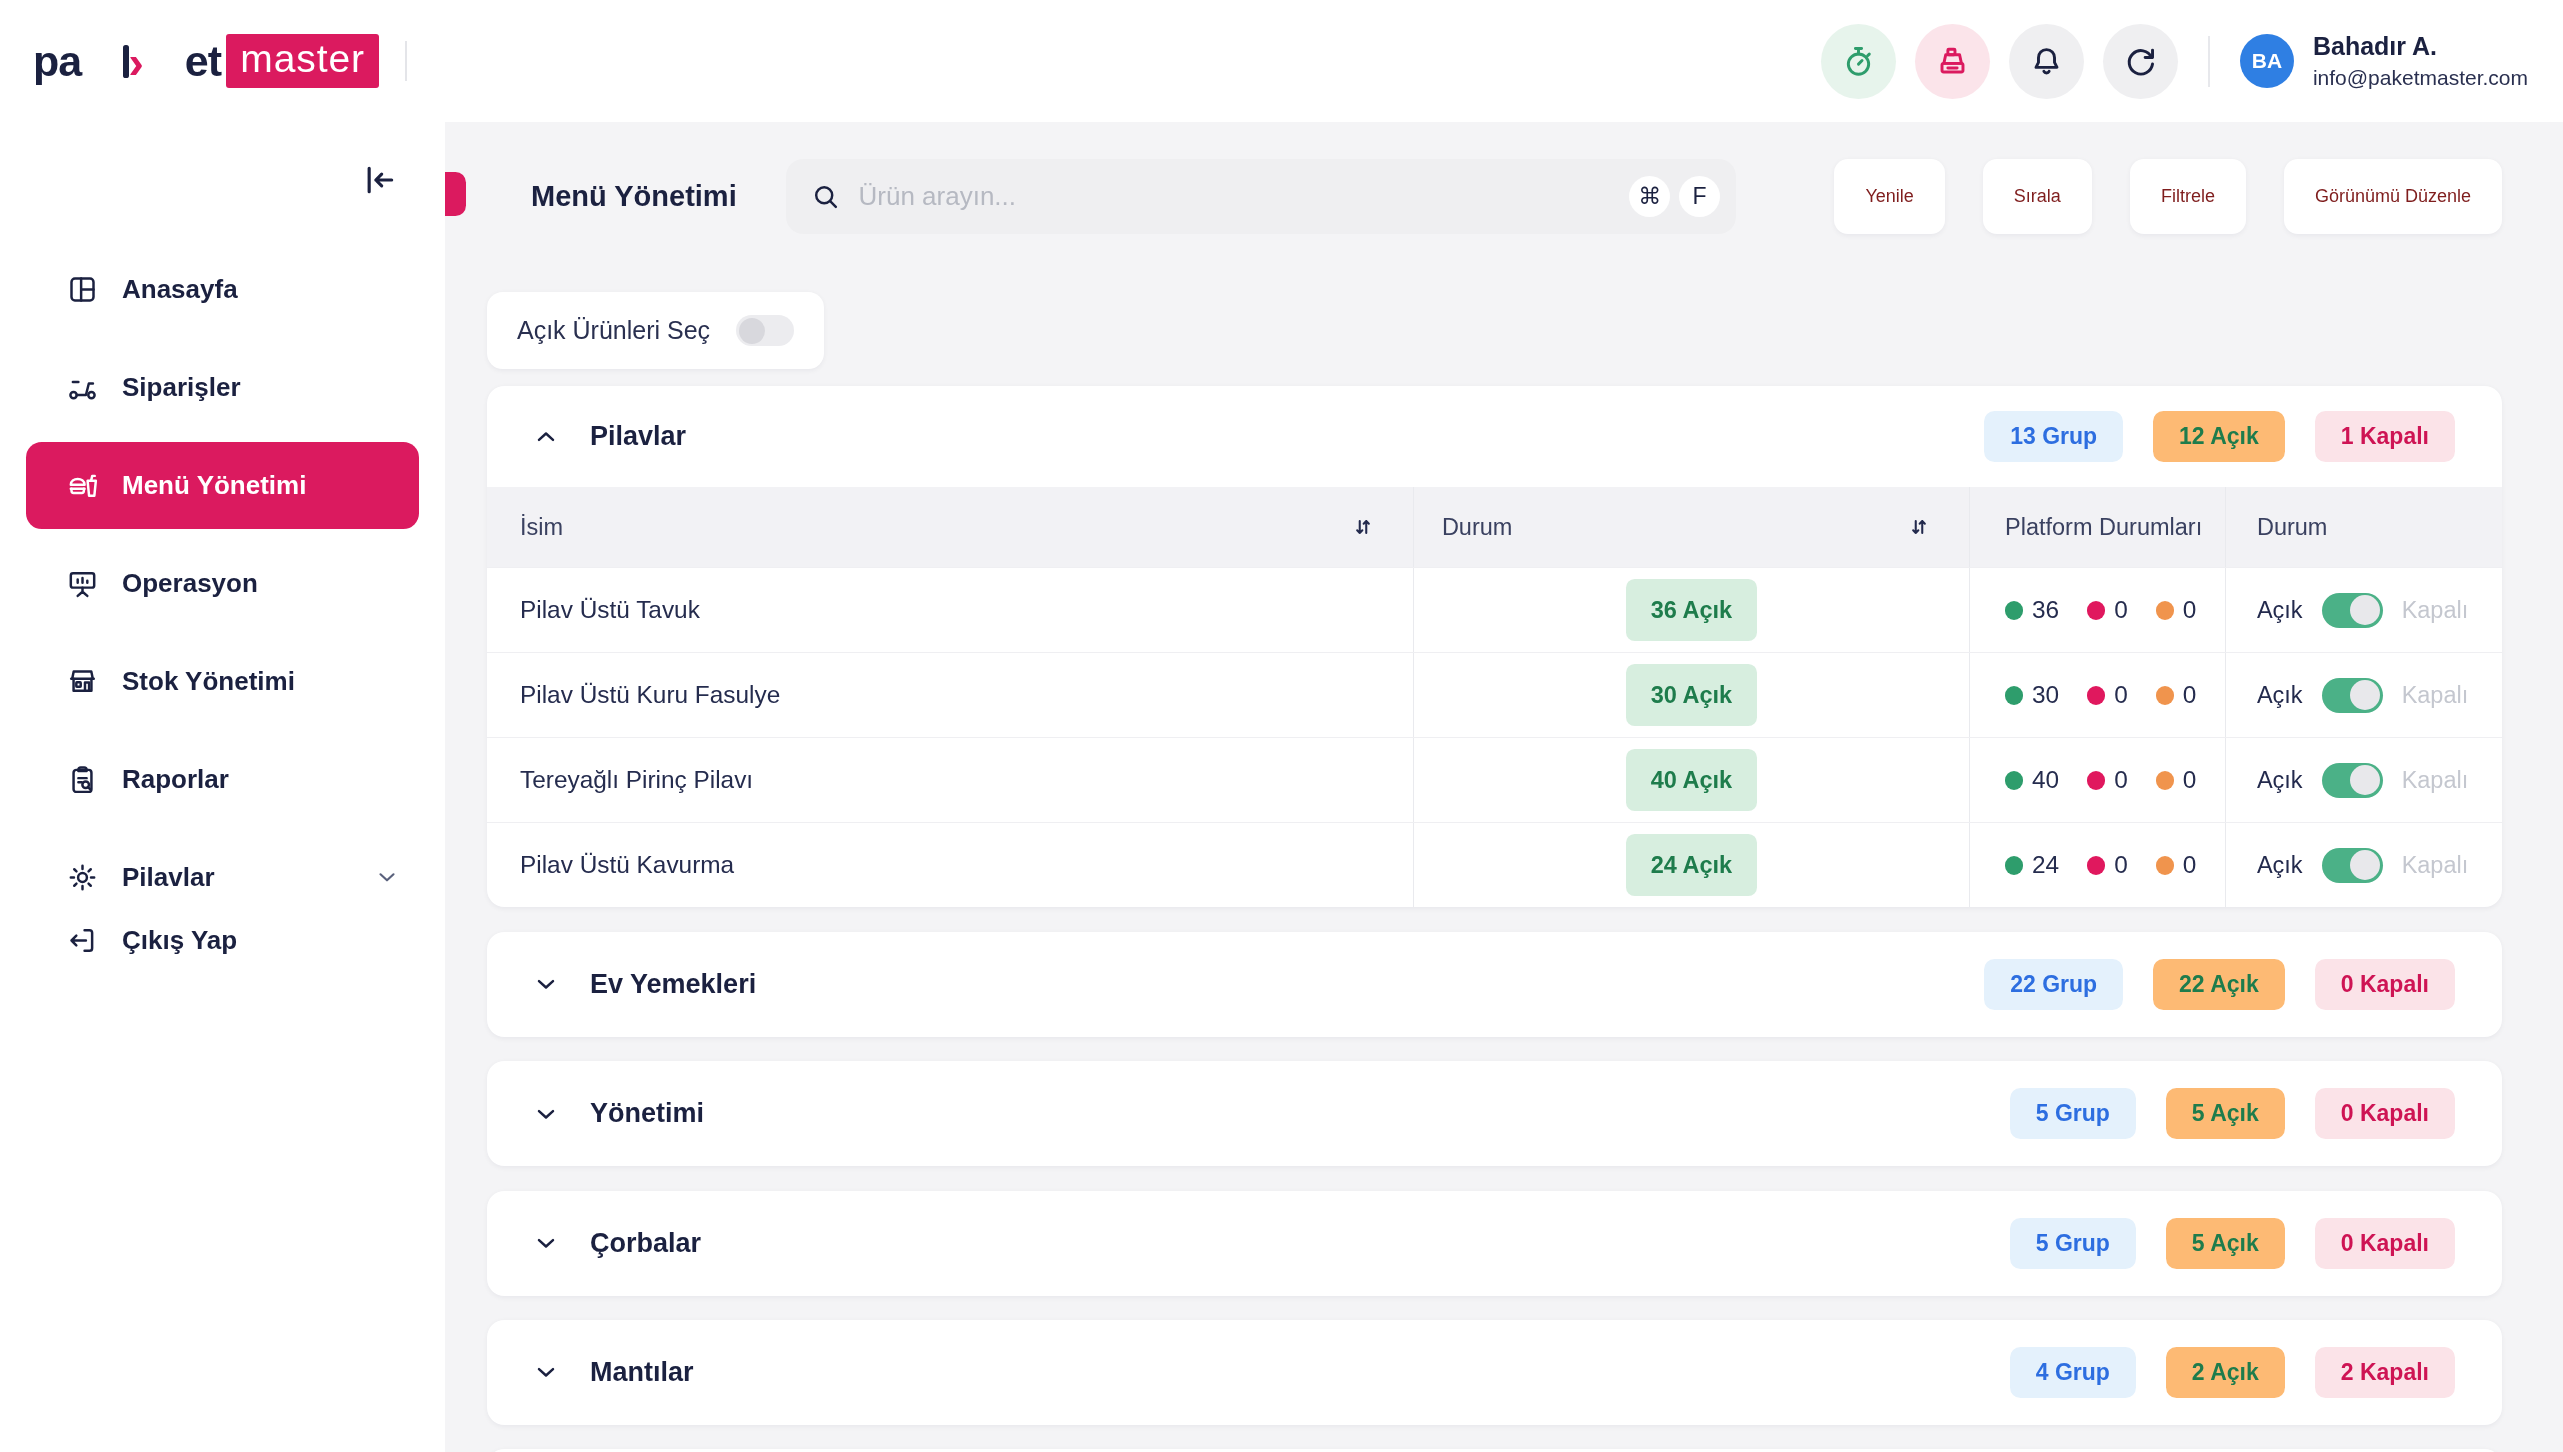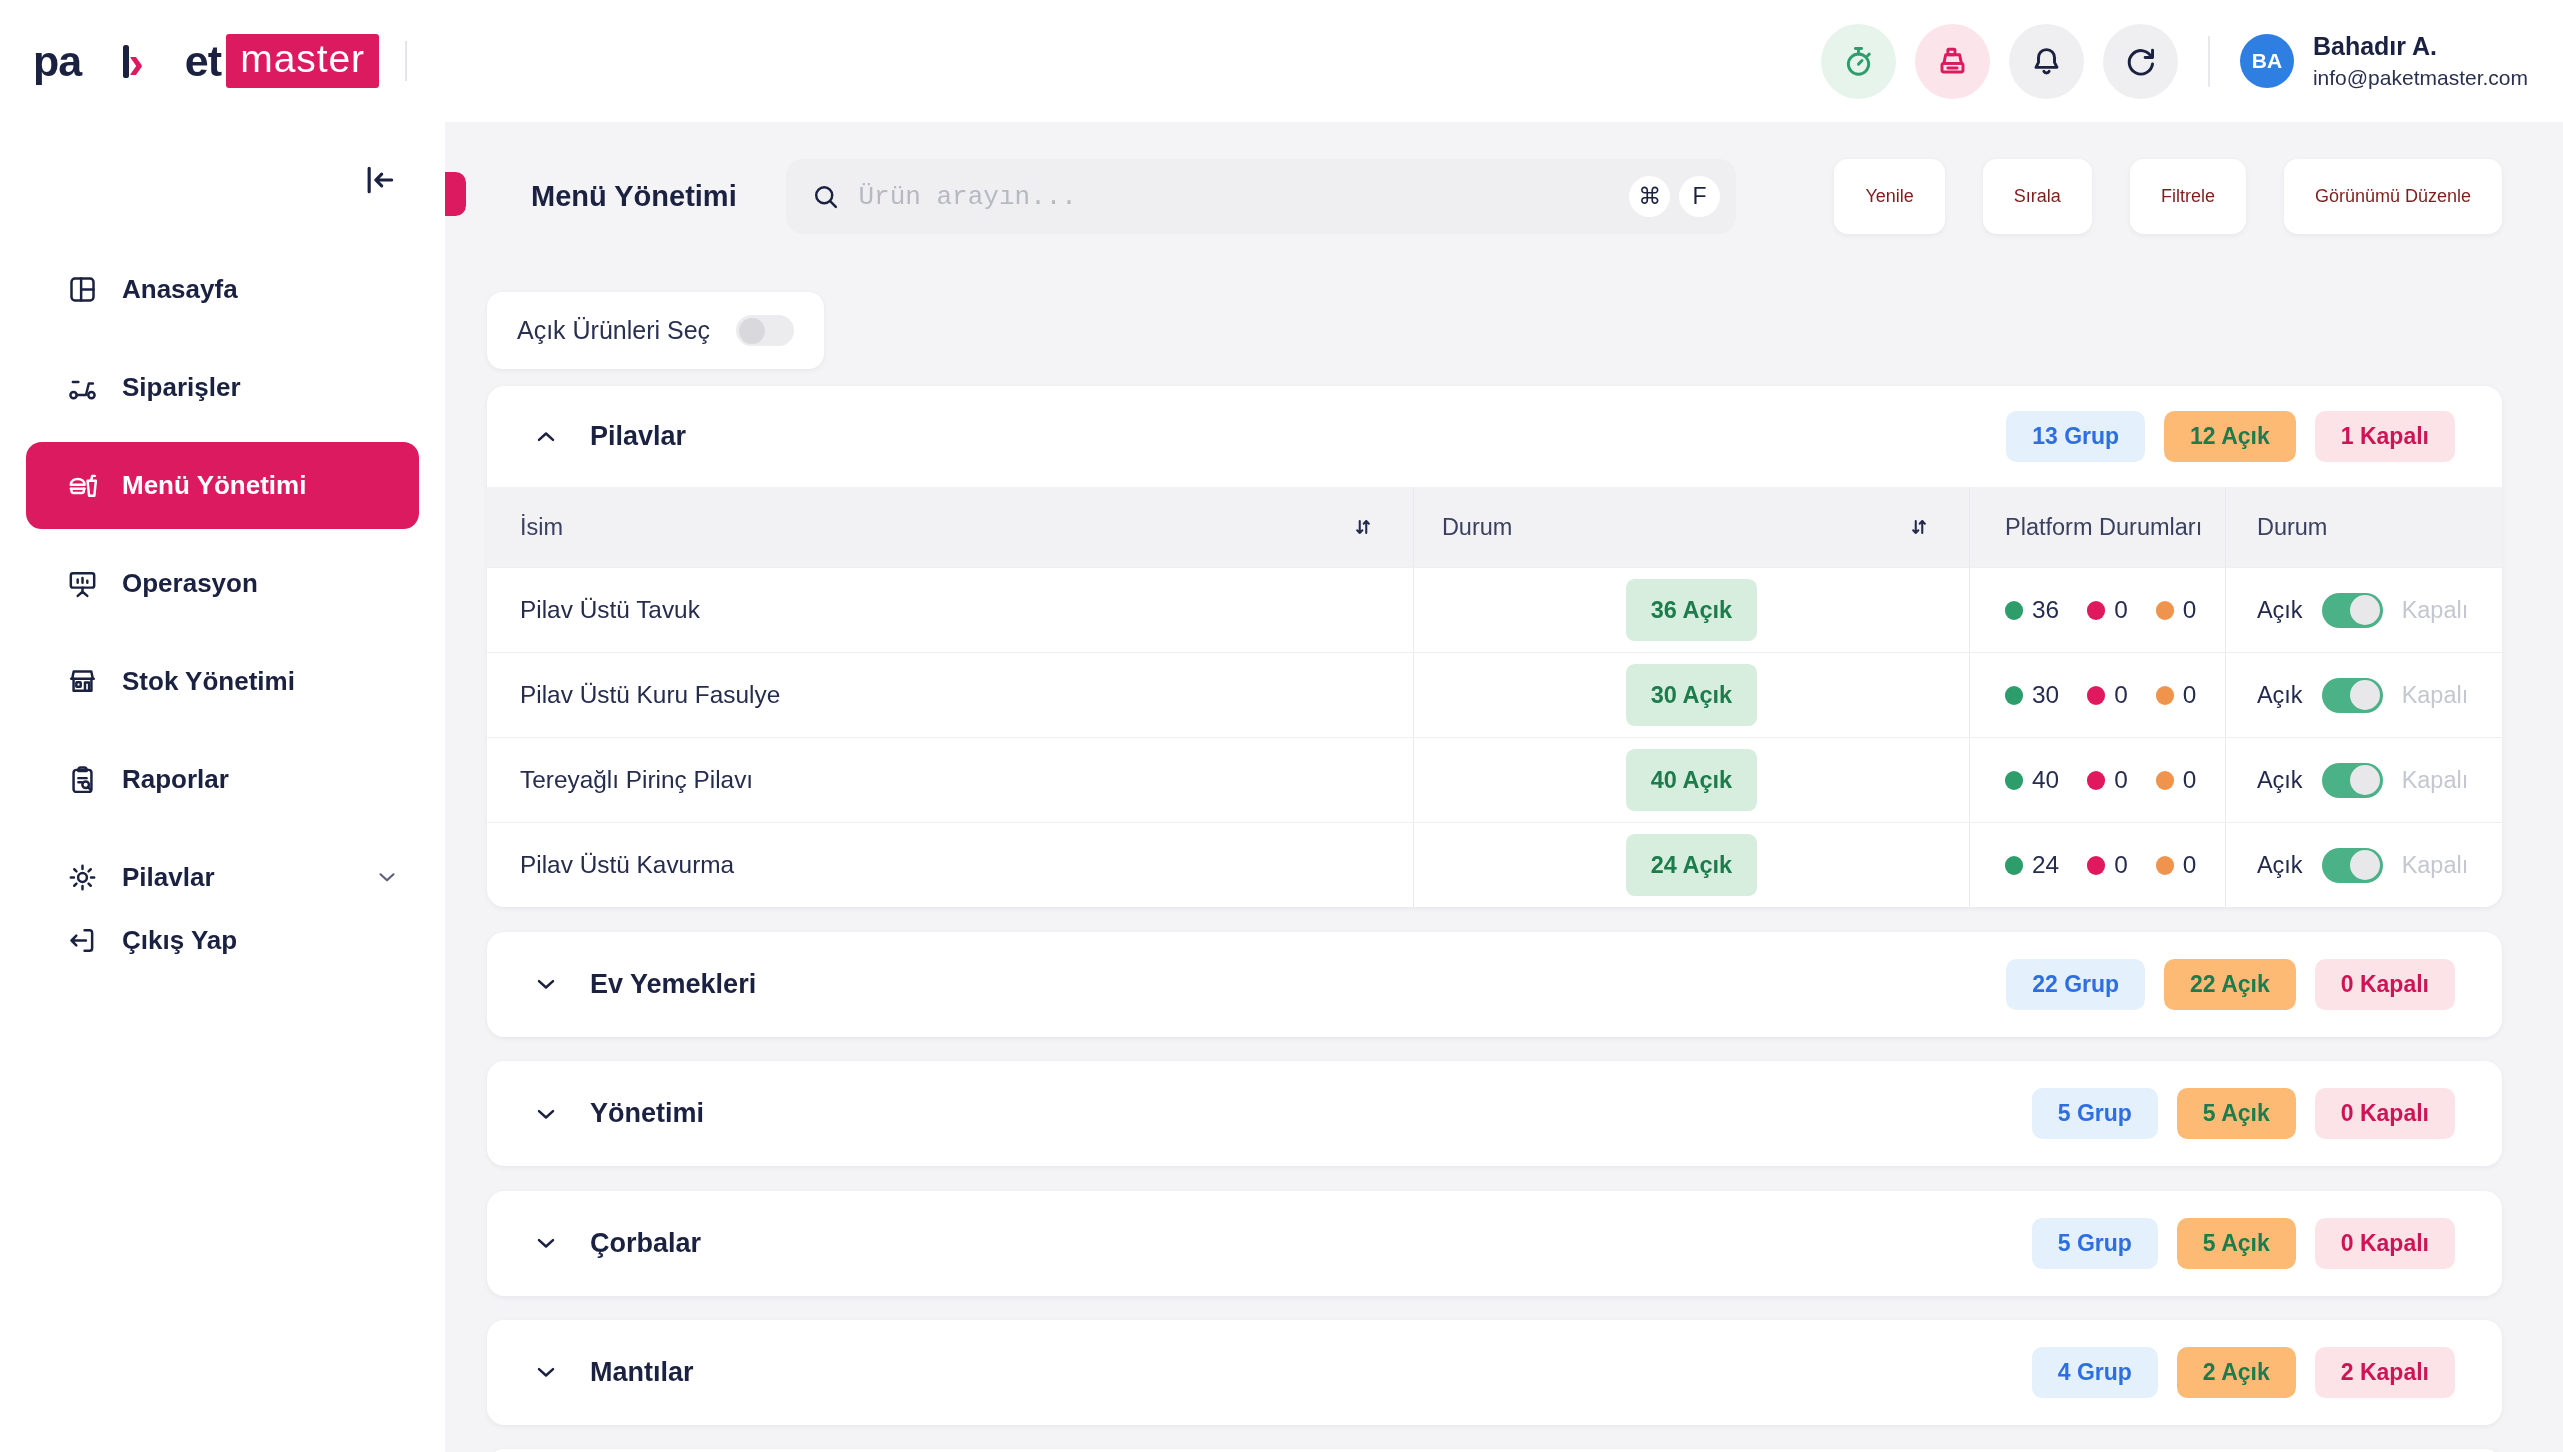--- a/index.html
+++ b/index.html
@@ -41,21 +41,21 @@
   .nav-footer .nav-item { margin-bottom:0; }
   .nav-chevron { margin-left:auto; width:26px; height:26px; color:#5A617C; }
 
   
   .main { flex:1; padding:37px 61px 0 42px; position:relative; }
   .page-tab { position:absolute; left:0; top:50px; width:21px; height:44px; background:#DB1A5F; border-radius:0 10.5px 10.5px 0; }
   .main-header { display:flex; align-items:center; height:75px; }
   .page-title { font-size:29px; font-weight:800; color:#1B2140; margin-left:44px; white-space:nowrap; }
   .search { flex:1; max-width:950px; margin:0 54px 0 49px; height:75px; background:#EFEFF1; border-radius:17.4px; display:flex; align-items:center; padding:0 15.7px 0 24.4px; }
   .search-icon { width:31px; height:31px; color:#1B2140; flex-shrink:0; }
-  .search input { flex:1; border:none; outline:none; background:transparent; font-family:Liberation Mono, monospace; font-size:26px; color:#1B2140; margin-left:17.4px; min-width:0; }
+  .search input { flex:1; border:none; outline:none; background:transparent; font-family:Liberation Sans, sans-serif; font-size:26px; color:#1B2140; margin-left:17.4px; min-width:0; }
   .search input::placeholder { color:#B6B9C2; }
   .key-chip { width:41px; height:41px; border-radius:50%; background:#fff; display:flex; align-items:center; justify-content:center; font-size:23px; color:#1B2140; margin-left:8.7px; }
   .hdr-buttons { display:flex; gap:38px; margin-left:auto; }
   .hdr-btn { background:#fff; border:none; border-radius:14px; height:75px; padding:0 31px; font-family:inherit; font-size:18px; font-weight:500; color:#7f1d1d; cursor:pointer; box-shadow:0 1.7px 5.2px rgba(23,28,60,.05); white-space:nowrap; }
 
   .select-card { margin-top:58px; display:inline-flex; align-items:center; gap:26px; background:#fff; border-radius:15.7px; height:77px; padding:0 30px; box-shadow:0 1.7px 5.2px rgba(23,28,60,.05); }
   .select-label { font-size:25px; color:#2A3050; }
 
   .switch { position:relative; border-radius:17.4px; flex-shrink:0; cursor:pointer; }
   .switch .knob { position:absolute; border-radius:50%; }
@@ -64,21 +64,21 @@
   .switch.off { width:58px; height:31px; background:#ECECEF; }
   .switch.off .knob { width:26px; height:26px; top:2.6px; left:2.6px; background:#D8D8DD; }
 
   
   .group-card { background:#fff; border-radius:17.4px; margin-top:24.4px; box-shadow:0 1.7px 5.2px rgba(23,28,60,.05); overflow:hidden; }
   .group-card.first { margin-top:17.4px; }
   .group-header { height:101px; display:flex; align-items:center; padding:0 47px 0 45px; cursor:pointer; }
   .group-header.collapsed { height:105px; }
   .chev { width:28px; height:28px; color:#1B2140; flex-shrink:0; }
   .group-title { font-size:27px; font-weight:800; color:#1B2140; margin-left:30px; }
-  .badges { margin-left:auto; display:flex; gap:19px; }
+  .badges { margin-left:auto; display:flex; gap:30px; }
   .badge { height:51px; border-radius:10.5px; padding:0 26px; display:flex; align-items:center; font-size:23px; font-weight:700; }
   .badge.b-grup   { background:#E4F1FC; color:#2D6EE0; }
   .badge.b-acik   { background:#fdba74; color:#1E7C4C; }
   .badge.b-kapali { background:#FBE3E8; color:#CE1454; }
 
   
   .thead { background:#F2F2F5; height:80px; display:flex; align-items:stretch; font-size:23.5px; font-weight:500; color:#3A4160; }
   .tcell { display:flex; align-items:center; }
   .c1 { flex:0 0 46%;   padding-left:33px; border-right:0.9px solid #E9EAEE; }
   .c2 { flex:0 0 27.6%; padding-left:28px; border-right:0.9px solid #E9EAEE; }

